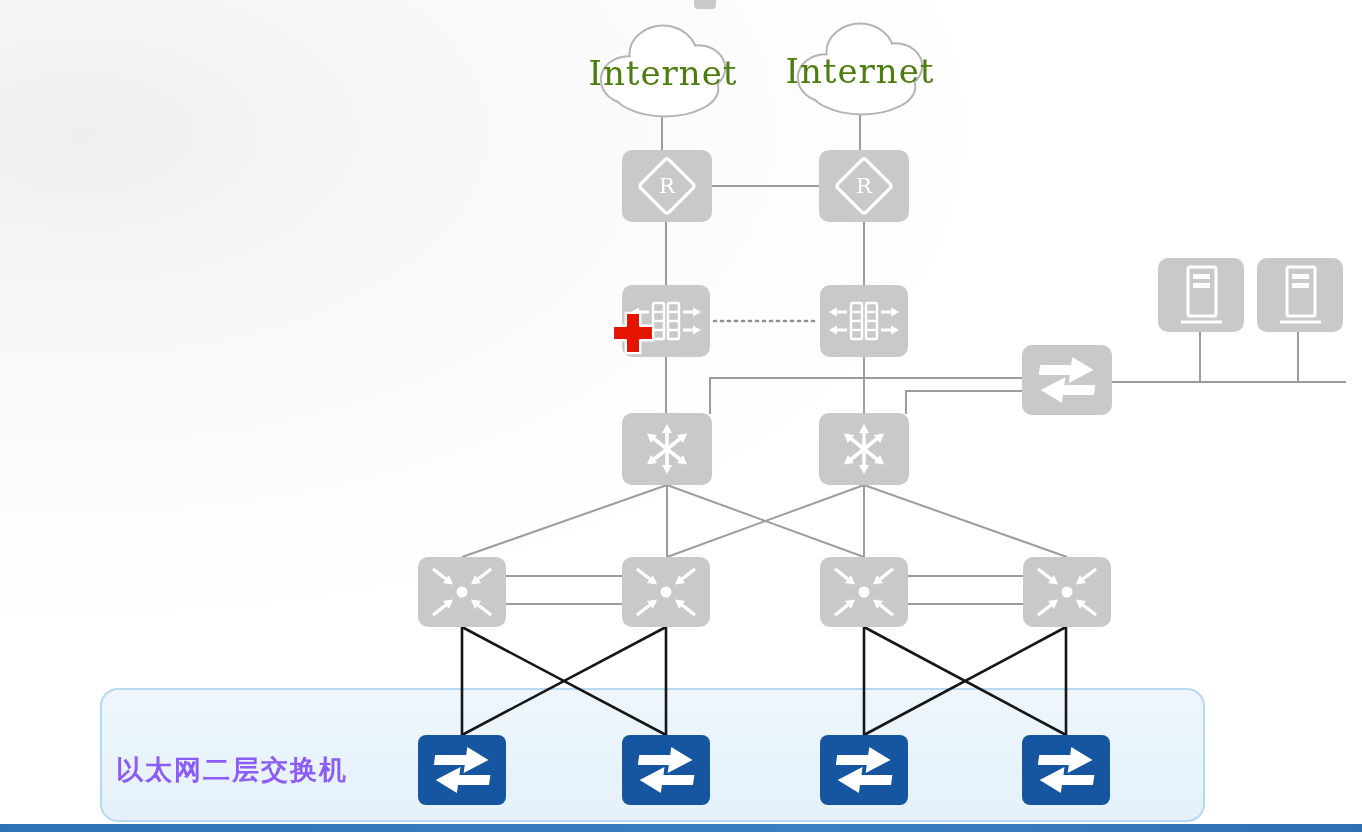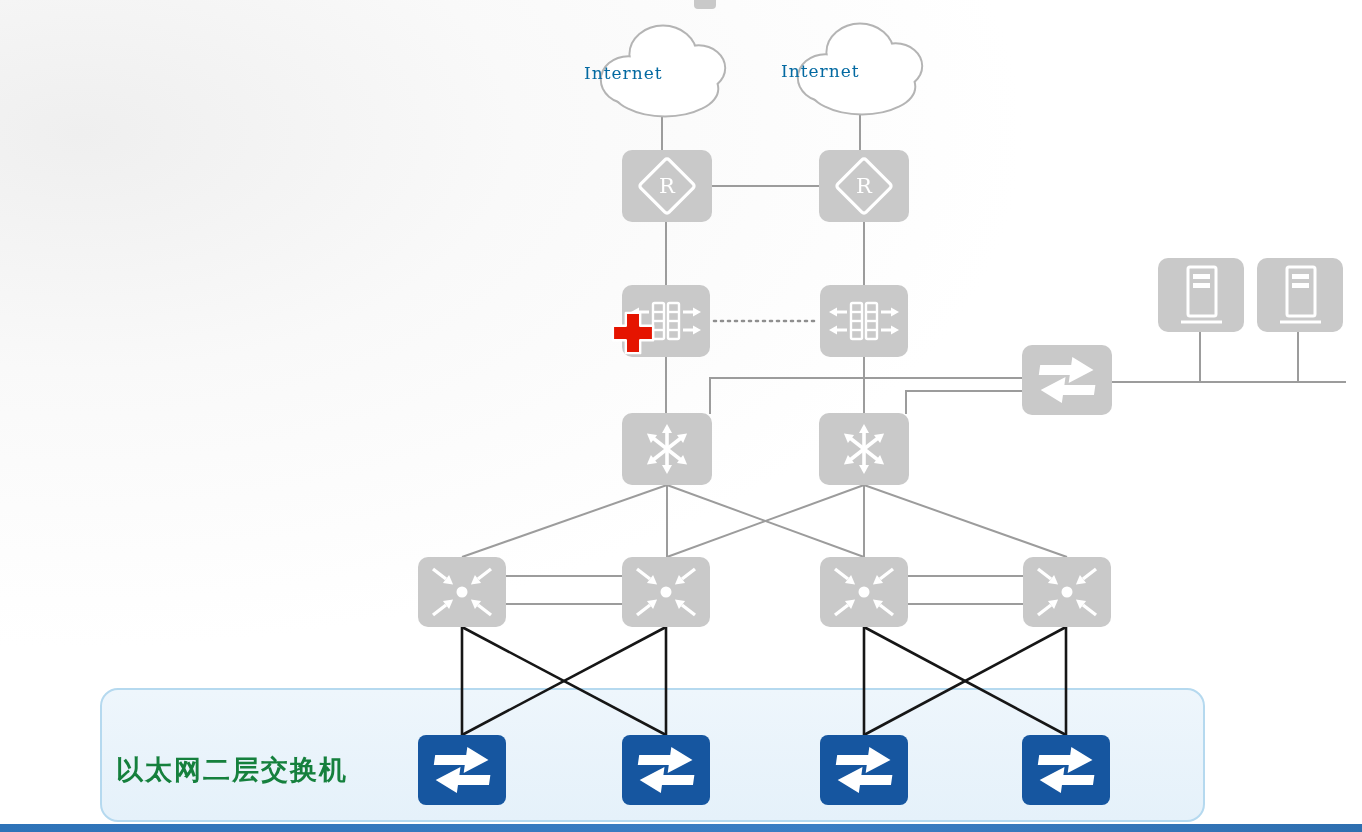--- a/index.html
+++ b/index.html
@@ -26,32 +26,32 @@
   .node > svg { position:absolute; inset:0; width:100%; height:100%; display:block; }
   .node.blue { background:#1656a0; border-radius:8px; }
   .rletter {
     position:absolute; inset:0; display:flex; align-items:center; justify-content:center;
     color:#ffffff; font-family:"DejaVu Serif", serif; font-size:21px; z-index:1;
   }
   .cloud { position:absolute; z-index:3; }
   .cloud > svg { position:absolute; inset:0; width:100%; height:100%; }
   .cloud-label {
     position:absolute; left:0; right:0; top:54%; transform:translateY(-50%);
-    font-family:"DejaVu Serif", serif; font-size:17px;
-    color:#0369a1; letter-spacing:1px;
+    text-align:center; font-family:"DejaVu Serif", serif; font-size:34px;
+    color:#4d7c0f; letter-spacing:1px;
   }
   .cross { position:absolute; z-index:4; }
   .cross > svg { width:100%; height:100%; display:block; }
   .access-box {
     position:absolute; z-index:1;
     background:linear-gradient(180deg, #eef6fc 0%, #e5f1fa 100%);
     border:2px solid #b5d9ef; border-radius:18px;
   }
   .access-label {
-    position:absolute; z-index:4; color:#15803d; font-size:27px; font-weight:700;
+    position:absolute; z-index:4; color:#8b5cf6; font-size:27px; font-weight:700;
     letter-spacing:2px; font-family:"Liberation Sans", sans-serif;
   }
   .notch {
     position:absolute; left:694px; top:0; width:22px; height:9px; z-index:5;
     background:#c9c9c9; border-radius:0 0 4px 4px;
   }
   .bottom-bar {
     position:absolute; left:0; top:824px; width:1362px; height:8px; z-index:5;
     background:linear-gradient(90deg, #2e73b8 0%, #3a7ec4 60%, #2e6fb0 100%);
   }

